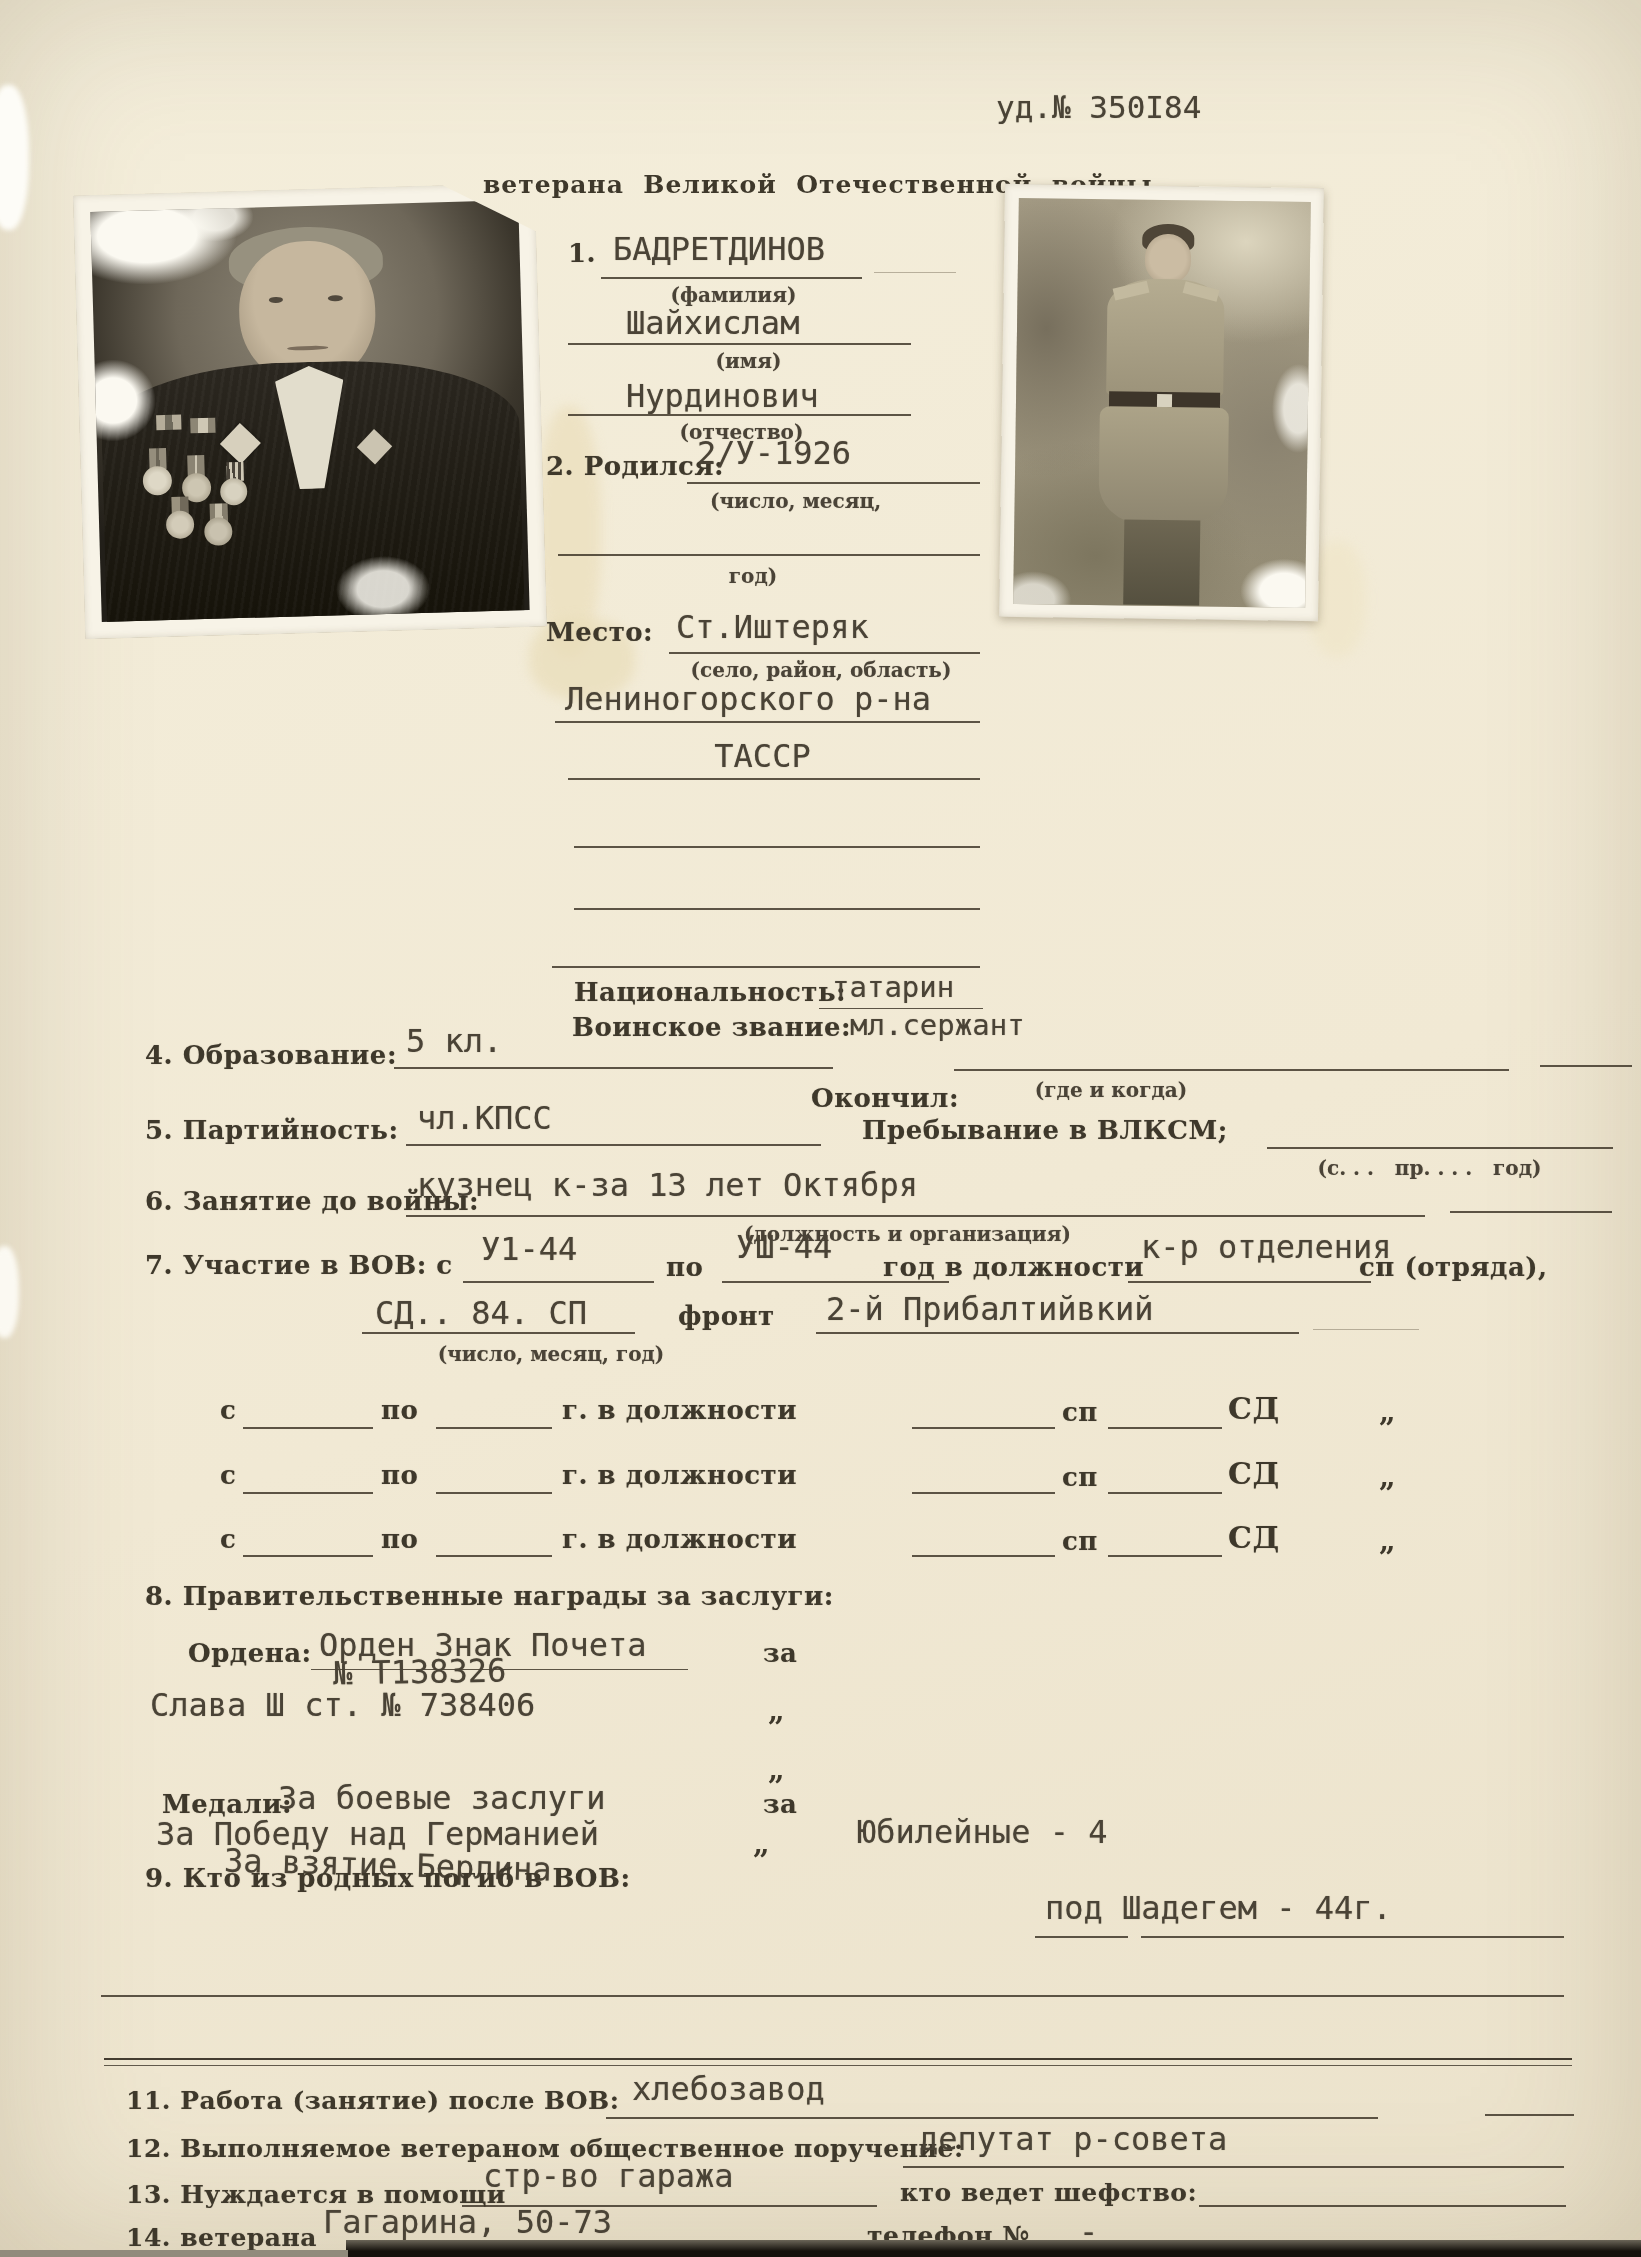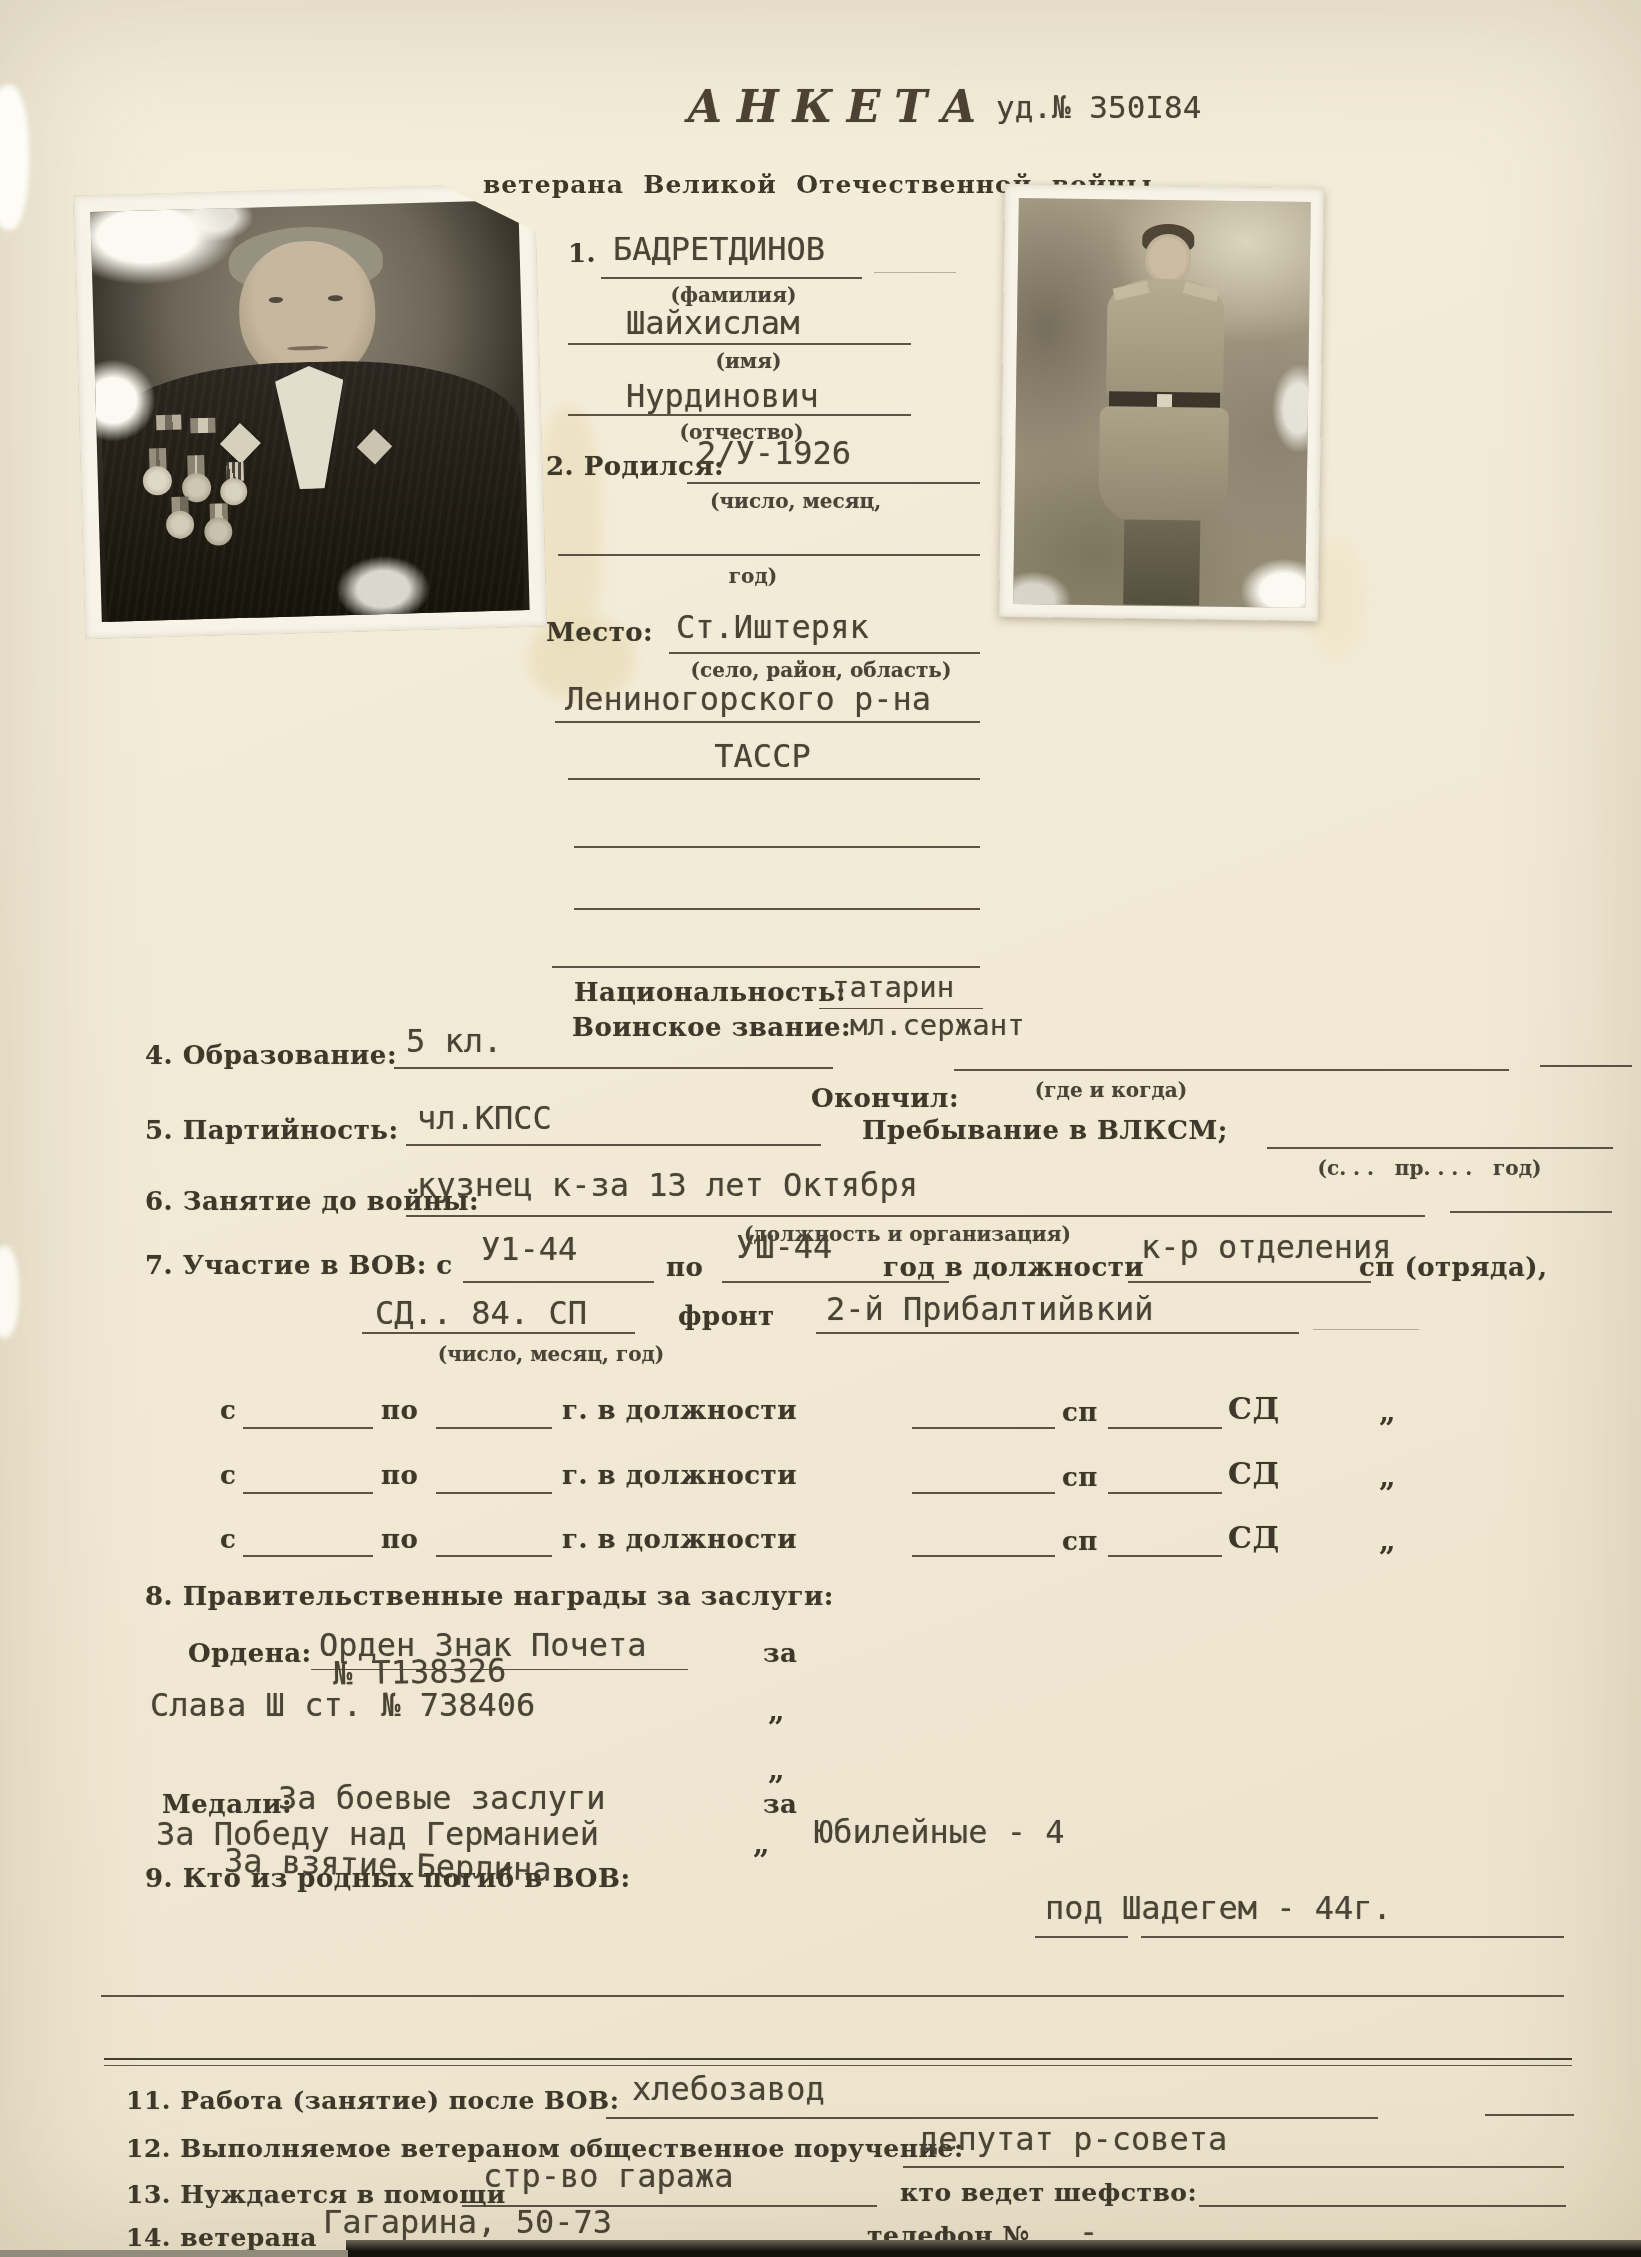--- a/index.html
+++ b/index.html
@@ -38,21 +38,20 @@
 <body>
 
 <div class="page">
 
   <div class="stain" style="left:-11.6px;top:85px;width:41px;height:145px;background:#fdfcf7;filter:blur(2.9px);"></div>
   <div class="stain" style="left:-9.7px;top:1246px;width:29px;height:92px;background:#fbf9f2;filter:blur(2.9px);"></div>
   <div class="stain" style="left:537px;top:406px;width:64px;height:251px;background:#ece0bf;opacity:.8;"></div>
   <div class="stain" style="left:529px;top:618px;width:106px;height:82px;background:#e9ddb9;opacity:.7;"></div>
   <div class="stain" style="left:1308px;top:541px;width:58px;height:116px;background:#efe5c6;opacity:.6;"></div>
 
-  <div class="title" style="left:687px;top:81px;">АНКЕТА</div>
   <div class="typ" style="left:996px;top:89px;font-size:31px;">уд.№ 350I84</div>
   <div class="subtitle cen" style="left:483px;top:170px;width:502px;">ветерана  Великой  Отечественной  войны</div>
 
   <div class="frame" style="left:79px;top:189px;width:462px;height:444px;transform:rotate(-1.6deg);clip-path:polygon(0 0,80% 0,100% 11%,100% 100%,0 100%);">
     <div class="ph-inner" style="left:17.4px;top:17.4px;right:17.4px;bottom:17.4px;background:radial-gradient(ellipse 290px 319px at 50% 26%,#8e8777 0%,#6e6759 45%,#3b362c 75%,#221f19 100%);">
       <div style="position:absolute;left:32%;top:5%;width:36%;height:16%;background:#97917f;border-radius:50% 50% 40% 40%;"></div>
       <div style="position:absolute;left:34%;top:8.5%;width:32%;height:35%;background:radial-gradient(ellipse at 50% 40%,#c6b79e 55%,#9c8e77 100%);border-radius:48%;"></div>
       <div style="position:absolute;left:41%;top:22%;width:14.5px;height:5.8px;background:#51493d;border-radius:50%;"></div>
       <div style="position:absolute;left:55%;top:22%;width:14.5px;height:5.8px;background:#51493d;border-radius:50%;"></div>
       <div style="position:absolute;left:45%;top:34%;width:41px;height:4.8px;background:#7b6d5c;border-radius:40%;"></div>
@@ -218,21 +217,21 @@
   <div class="lbl" style="left:763px;top:1638px;">за</div>
   <div class="typ" style="left:150px;top:1686px;">Слава Ш ст. № 738406</div>
   <div class="ditto" style="left:768px;top:1694px;">„</div>
   <div class="ditto" style="left:768px;top:1753px;">„</div>
 
   <div class="lbl" style="left:162px;top:1789px;">Медали:</div>
   <div class="typ" style="left:278px;top:1779px;">За боевые заслуги</div>
   <div class="lbl" style="left:763px;top:1789px;">за</div>
   <div class="typ" style="left:156px;top:1815px;text-align:right;">За Победу над Германией</div>
   <div class="ditto" style="left:753px;top:1827px;">„</div>
-  <div class="typ" style="left:814px;top:1813px;text-align:right;">Юбилейные - 4</div>
+  <div class="typ" style="left:857px;top:1813px;text-align:right;">Юбилейные - 4</div>
   <div class="typ" style="left:224px;top:1846px;transform:rotate(1.6deg);">За взятие Берлина</div>
 
   <div class="lbl" style="left:145px;top:1863px;">9. Кто из родных погиб в ВОВ:</div>
 
   <div class="typ" style="left:1045px;top:1889px;">под Шадегем - 44г.</div>
   <div class="ul" style="left:1035px;top:1936px;width:93px;"></div>
   <div class="ul" style="left:1141px;top:1936px;width:423px;"></div>
   <div class="ul" style="left:101px;top:1995px;width:1463px;"></div>
   <div class="ul dbl" style="left:104px;top:2058px;width:1468px;"></div>
 

